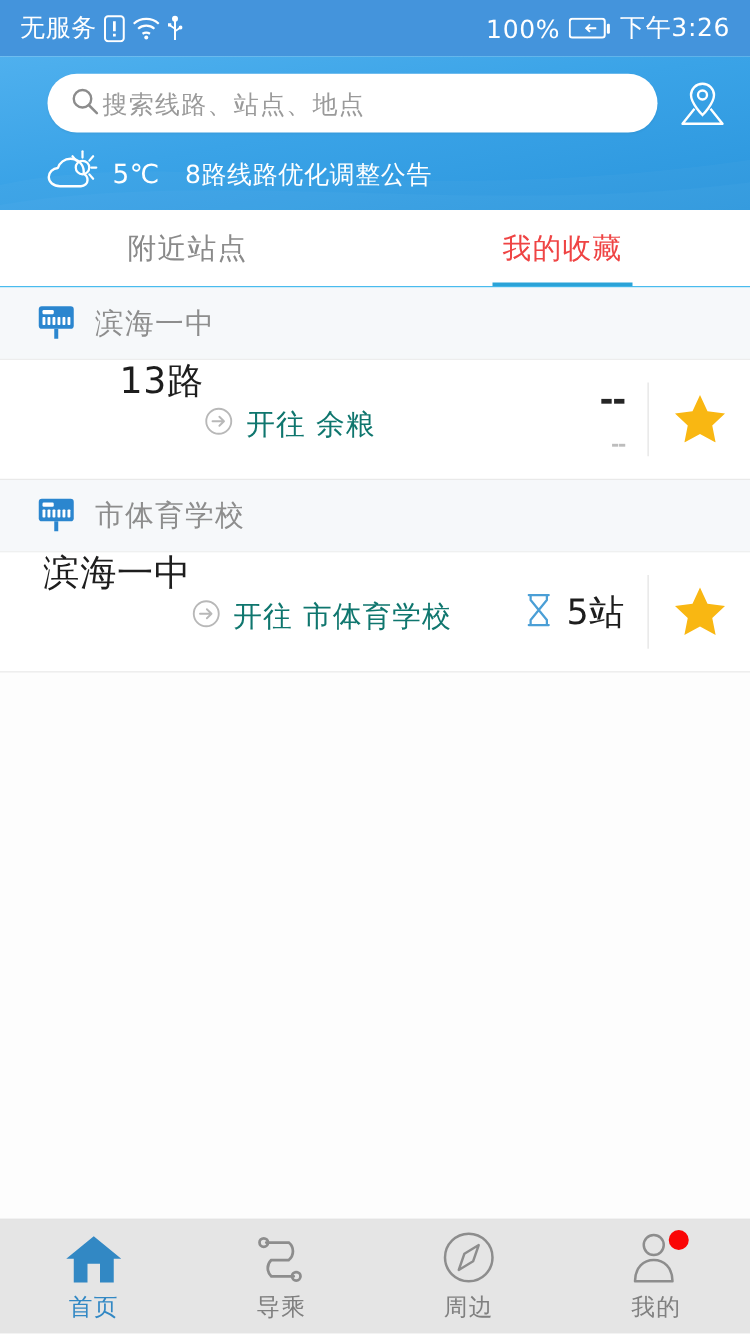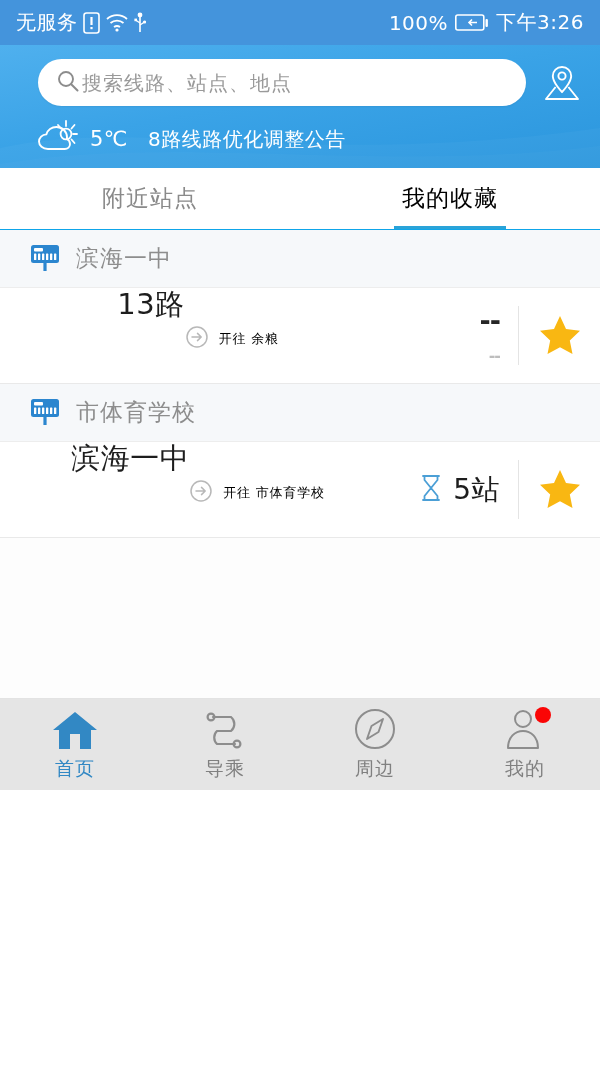--- a/index.html
+++ b/index.html
@@ -2,21 +2,21 @@
 <html><head>
 <meta charset="utf-8">
 <style>
   * { margin:0; padding:0; box-sizing:border-box; }
   html,body { width:600px; height:1067px; }
   body {
     font-family: "DejaVu Sans", "Liberation Sans", sans-serif;
     background:#ffffff;
     -webkit-font-smoothing: antialiased;
   }
-  .phone { position:relative; width:600px; height:790px; overflow:hidden; background:#fdfdfd; display:flex; flex-direction:column; }
+  .phone { position:relative; width:600px; height:1067px; overflow:hidden; background:#fdfdfd; display:flex; flex-direction:column; }
 
   
   .statusbar {
     height:45px; flex:0 0 45px;
     background:#4494dc;
     display:flex; align-items:center; justify-content:space-between;
     padding:0 16px;
     color:#ffffff;
   }
   .sb-left { display:flex; align-items:center; gap:5px; }
@@ -57,21 +57,21 @@
   .weather-temp { font-size:21px; color:#fff; letter-spacing:.5px; }
   .weather-notice { font-size:20px; color:#fff; letter-spacing:.5px; margin-left:10px; }
 
   
   .tabs {
     flex:0 0 62px; height:62px; display:flex; background:#ffffff;
     border-bottom:1px solid #0ea5e9;
   }
   .tab { flex:1; display:flex; flex-direction:column; align-items:center; justify-content:center; position:relative; }
   .tab-label { font-size:23px; color:#8a8a8a; letter-spacing:1px; }
-  .tab.active .tab-label { color:#000000; }
+  .tab.active .tab-label { color:#ef4444; }
   .tab.active:after {
     content:""; position:absolute; bottom:0; left:50%; transform:translateX(-50%);
     width:112px; height:3px; background:#2aa3d8;
   }
 
   
   .list { flex:1 1 auto; background:#fdfdfd; overflow:hidden; }
   .group-header {
     height:58px; background:#f6f8fa;
     display:flex; align-items:center; gap:14px; padding:0 28px;
@@ -79,21 +79,21 @@
   }
   .group-name { font-size:23px; color:#8d8d8d; letter-spacing:1px; }
 
   .route-row {
     height:96px; background:#ffffff; display:flex; align-items:stretch;
     border-bottom:1px solid #e9e9e9;
   }
   .route-main { flex:1; display:flex; flex-direction:row; justify-content:center; padding-left:28px; }
   .route-name { font-size:29px; color:#1d1d1d; letter-spacing:.5px; line-height:1.15; }
   .route-dir { display:flex; align-items:center; gap:10px; margin-top:7px; }
-  .route-dir-text { font-size:13px; color:#000000; letter-spacing:.8px; }
+  .route-dir-text { font-size:23px; color:#0f766e; letter-spacing:.8px; }
 
   .route-eta {
     width:150px; display:flex; flex-direction:column; align-items:flex-end; justify-content:center;
     padding-right:18px;
   }
   .eta-top { display:flex; align-items:center; gap:10px; }
   .eta-value { font-size:28px; color:#1d1d1d; letter-spacing:.5px; line-height:1; }
   .eta-value.dim { font-size:27px; color:#262626; font-weight:700; letter-spacing:-1px; }
   .eta-sub { font-size:16px; color:#bdbdbd; margin-top:12px; letter-spacing:-1px; font-weight:700; }
 

